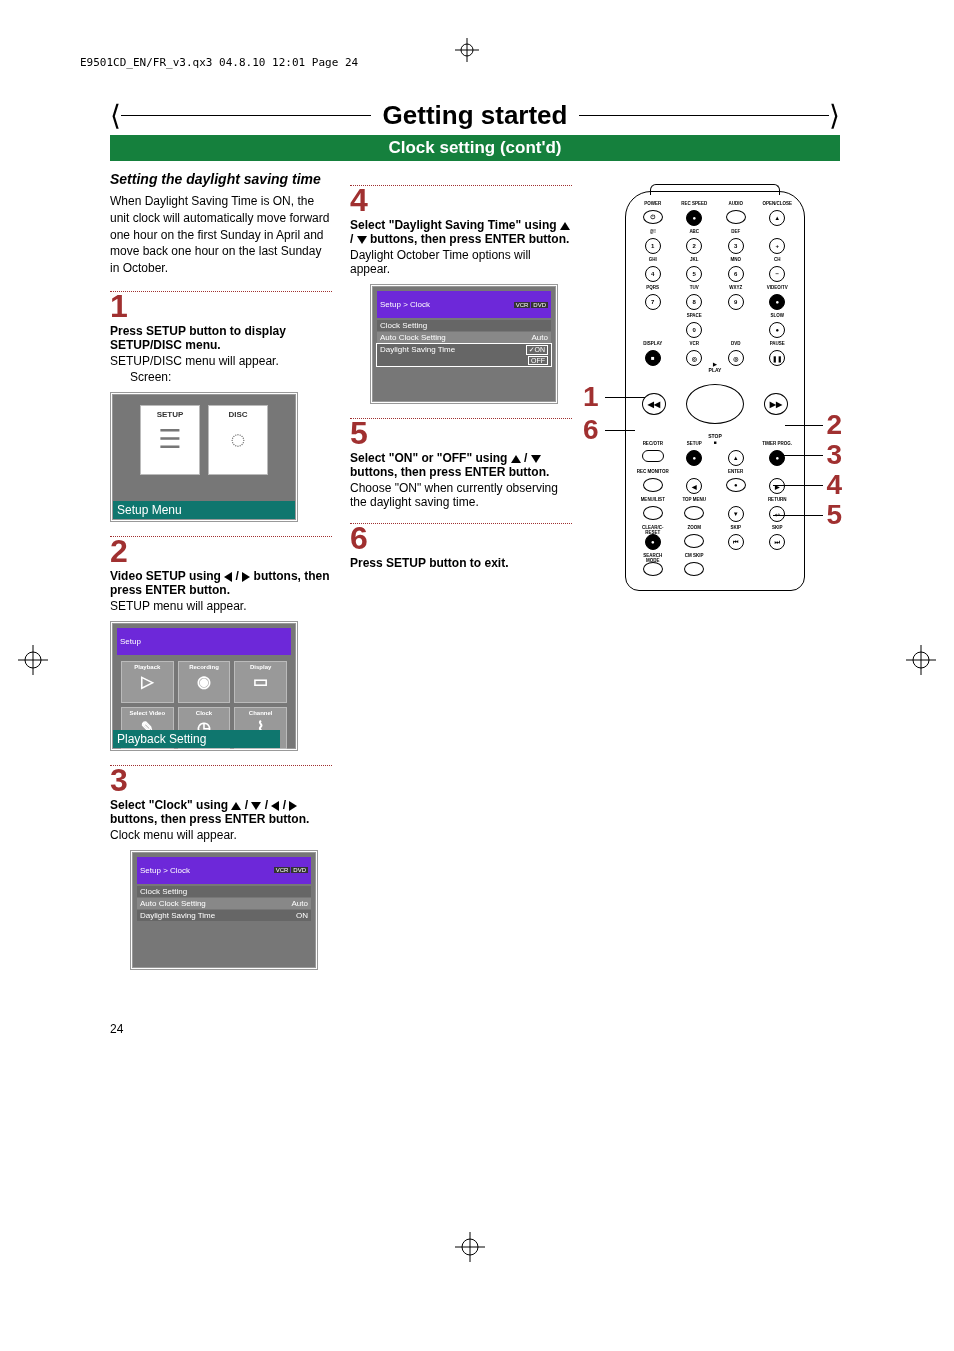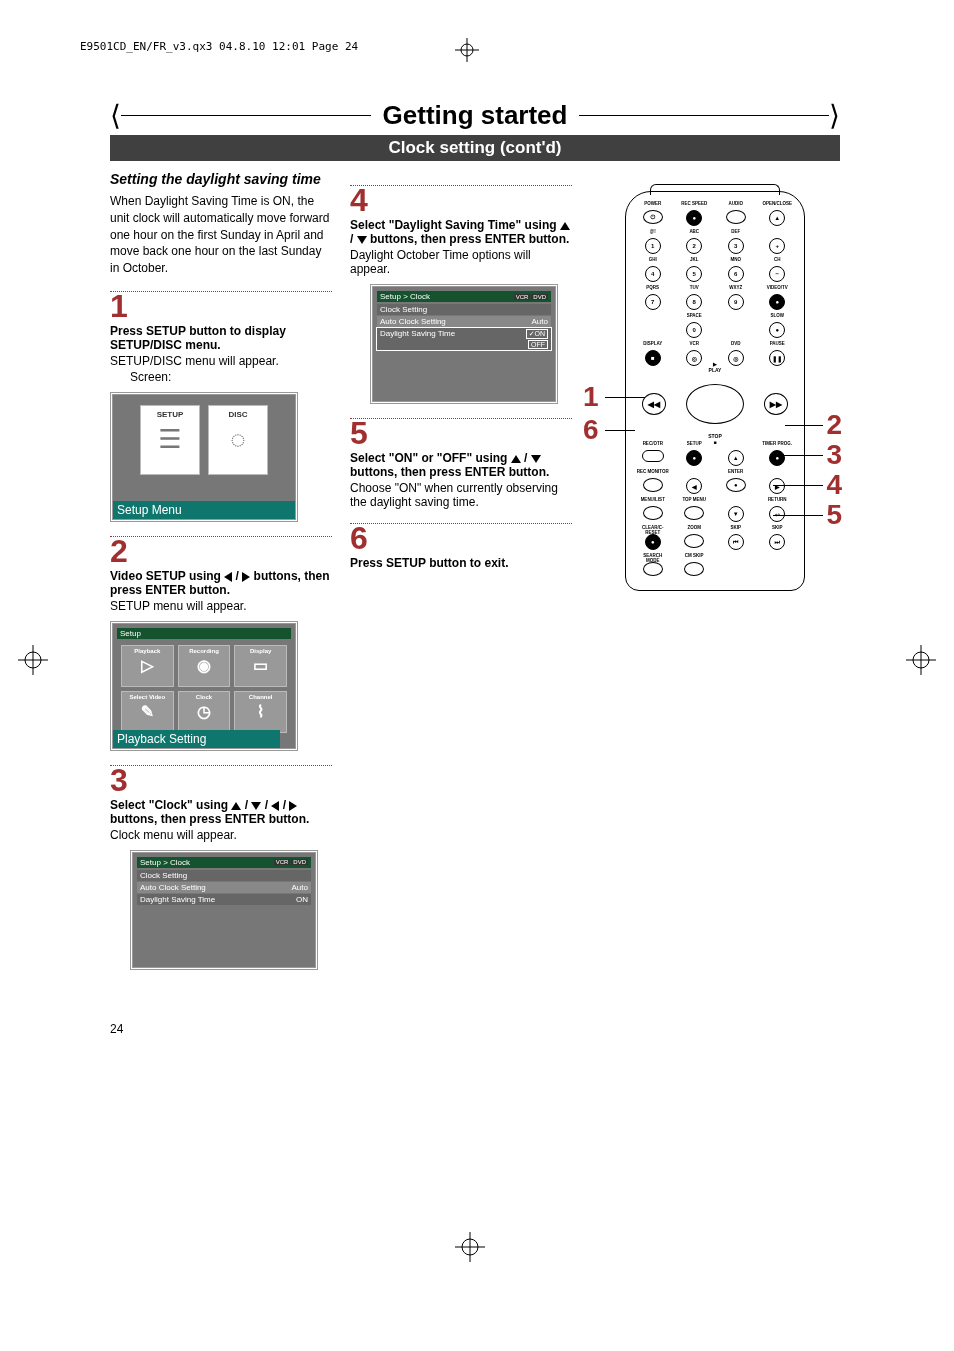--- a/index.html
+++ b/index.html
@@ -6,21 +6,21 @@
     body {
       width: 954px;
       height: 1351px;
       background: #fff;
       font-family: "Helvetica Neue", Arial, sans-serif;
       position: relative;
       color: #000;
     }
     .header-line {
       position: absolute;
-      top: 40px;
+      top: 56px;
       left: 80px;
       font-size: 11px;
       font-family: monospace;
       color: #000;
     }
     .crop-tl, .crop-tr { position: absolute; top: 38px; }
     .crop-tl { left: 455px; }
     .crop-mark svg { width: 24px; height: 24px; }
     .reg-mark-left {
       position: absolute;
@@ -58,21 +58,21 @@
       height: 1px;
       background: #000;
     }
     .section-title {
       font-size: 26px;
       font-weight: bold;
       padding: 0 12px;
       white-space: nowrap;
     }
     .subsection-bar {
-      background: #404040;
+      background: #15803d;
       color: #fff;
       font-size: 17px;
       font-weight: bold;
       text-align: center;
       padding: 3px 0;
       margin-top: 4px;
     }
     .cols {
       display: flex;
       gap: 18px;
@@ -127,22 +127,22 @@
     .screen-inner {
       background: #777;
       width: 100%;
       height: 100%;
       color: #fff;
       font-size: 8px;
       padding: 4px;
       position: relative;
     }
     .screen-title-row {
-      background: #14532d;
-      padding: 1px 3px;
+      background: #6d28d9;
+      padding: 9px 3px;
       margin-bottom: 2px;
       display:flex;
       justify-content:space-between;
       align-items:center;
     }
     .vcr-dvd {
       display: flex;
       gap: 1px;
       font-size: 6px;
     }

